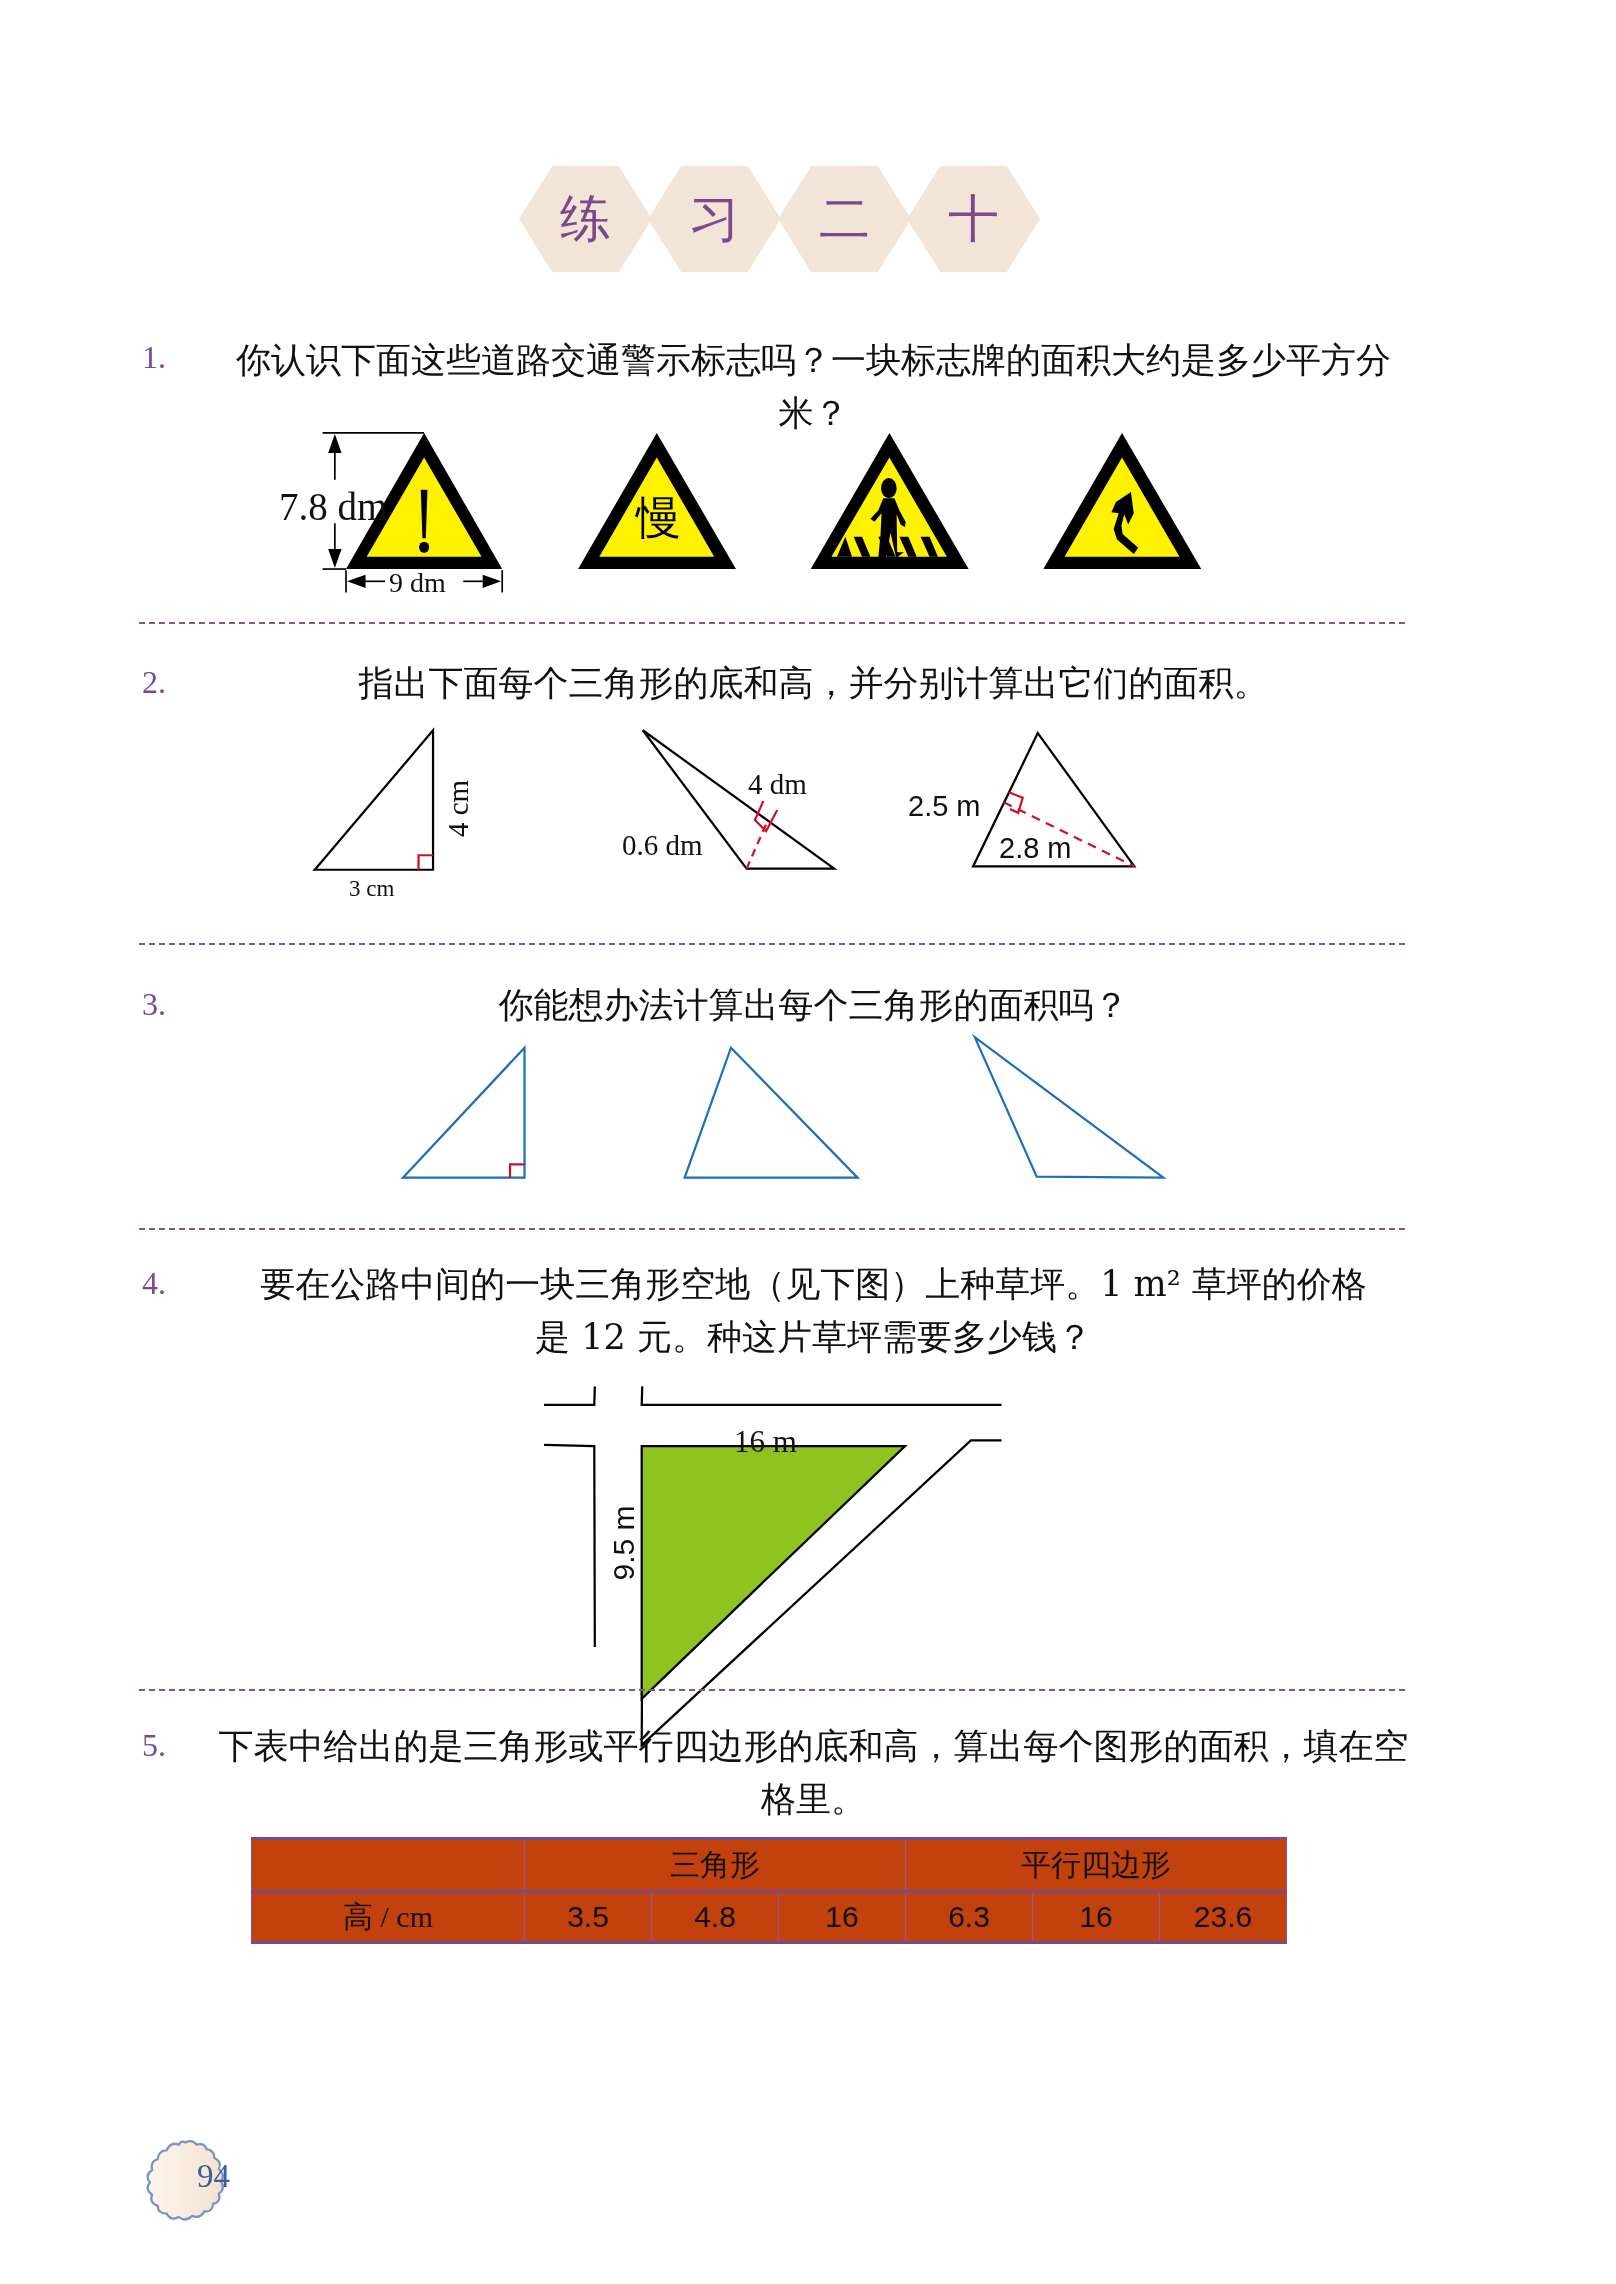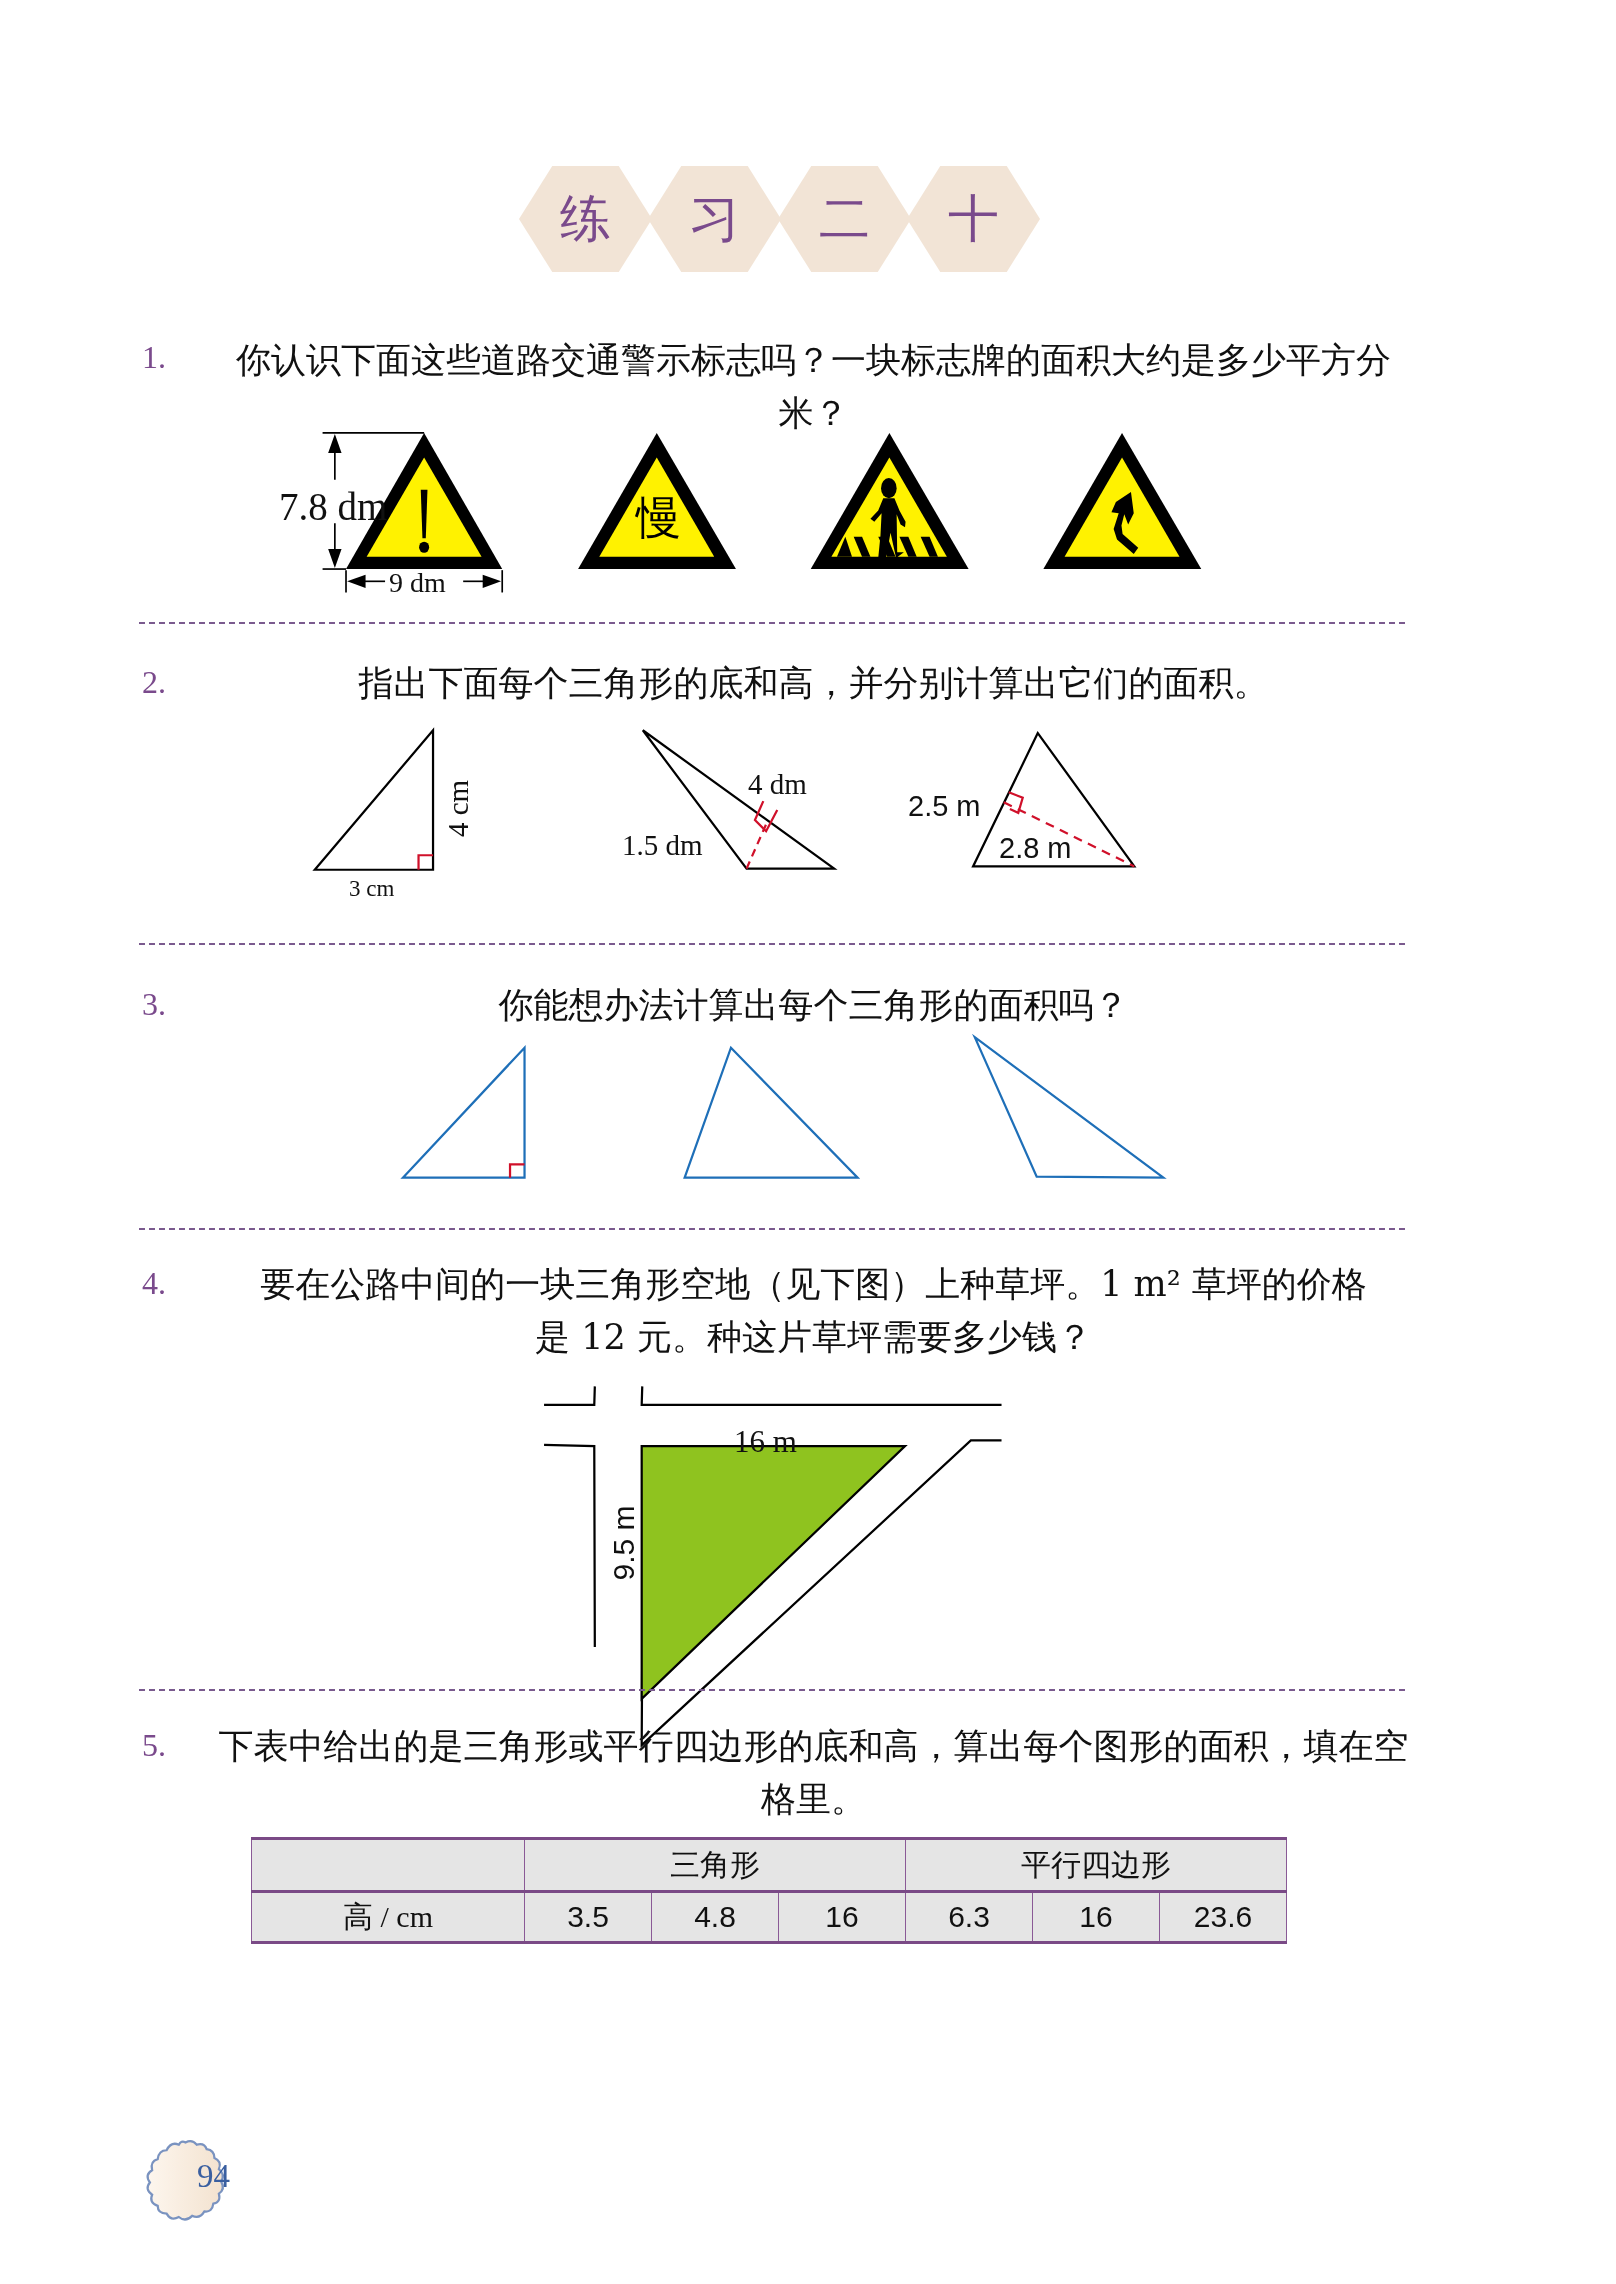--- a/index.html
+++ b/index.html
@@ -20,21 +20,21 @@
 
   .dash { position: absolute; left: 139px; width: 1266px; height: 0;
           border-top: 2.2px dashed #7a5a8e; }
 
   .lbl { position: absolute; font-family: "Liberation Serif", serif; font-size: 39px; color: #111; white-space: nowrap; }
   .lbls { position: absolute; font-family: "Liberation Sans", sans-serif; font-size: 29px; color: #111; white-space: nowrap; }
 
   svg { position: absolute; left: 0; top: 0; overflow: visible; }
 
   
-  .tbl { position: absolute; left: 251px; top: 1837px; border-collapse: collapse; background: #e5e5e5; }
+  .tbl { position: absolute; left: 251px; top: 1837px; border-collapse: collapse; background: #c2410c; }
   .tbl td { border-left: 1.7px solid #8a5a96; border-right: 1.7px solid #8a5a96;
             border-top: 3.9px solid #7a4a86; border-bottom: 3.9px solid #7a4a86;
             text-align: center; font-size: 30px; height: 48px; padding: 0; }
   .tbl td.hdr { font-family: "DejaVu Serif", serif; }
   .tbl td.rowlbl { width: 272px; font-family: "Liberation Serif", serif; }
   .tbl td.num { width: 126px; font-family: "Liberation Sans", sans-serif; }
 
   .pagebadge { position: absolute; left: 141px; top: 2138px; width: 89px; height: 89px; }
   .pagenum { position: absolute; left: 141px; top: 2158px; width: 89px; text-align: right;
              font-family: "Liberation Serif", serif; font-size: 33px; color: #3a5fa0; }
@@ -129,21 +129,21 @@
   <g stroke="#d0102a" stroke-width="4" fill="none">
     <polyline points="750,1559 750,1533 776,1533"></polyline>
     <line x1="1338" y1="1557" x2="1375" y2="1473" stroke-dasharray="14,10"></line>
     <polyline points="1368,1436 1353,1470 1373,1490 1393,1452"></polyline>
     <line x1="1799" y1="1438" x2="2033" y2="1553" stroke-dasharray="16,12"></line>
     <polyline points="1808,1420 1833,1430 1825,1457 1810,1450"></polyline>
   </g>
 </svg>
 <div class="lbl" style="left:349px;top:876px;font-size:23px">3 cm</div>
 <div class="lbl" style="left:430px;top:792px;font-size:29px;transform:rotate(-90deg);transform-origin:center">4 cm</div>
-<div class="lbl" style="left:622px;top:829px;font-size:29px">1.5 dm</div>
+<div class="lbl" style="left:622px;top:829px;font-size:29px">0.6 dm</div>
 <div class="lbl" style="left:748px;top:768px;font-size:29px">4 dm</div>
 <div class="lbls" style="left:908px;top:790px">2.5 m</div>
 <div class="lbls" style="left:999px;top:832px">2.8 m</div>
 
 <div class="dash" style="top:943px"></div>
 
 <div class="qnum" style="top:986px">3.</div>
 <div class="qtext" style="top:979px">你能想办法计算出每个三角形的面积吗？</div>
 
 <svg width="1617" height="2284" viewBox="0 0 2898 4094">

